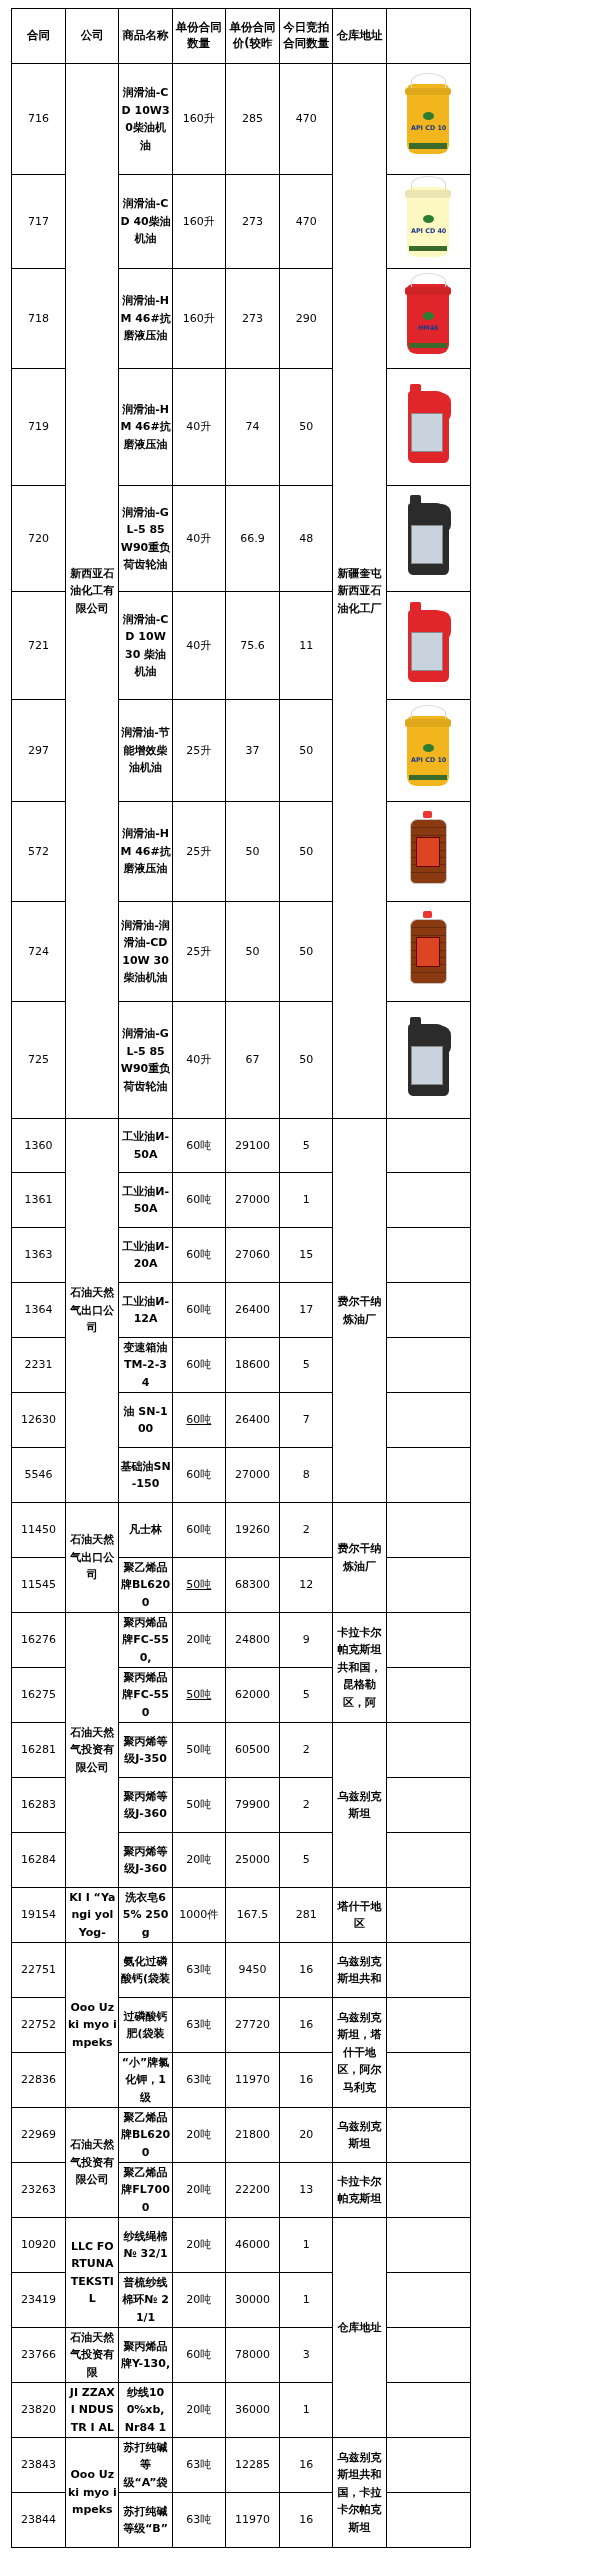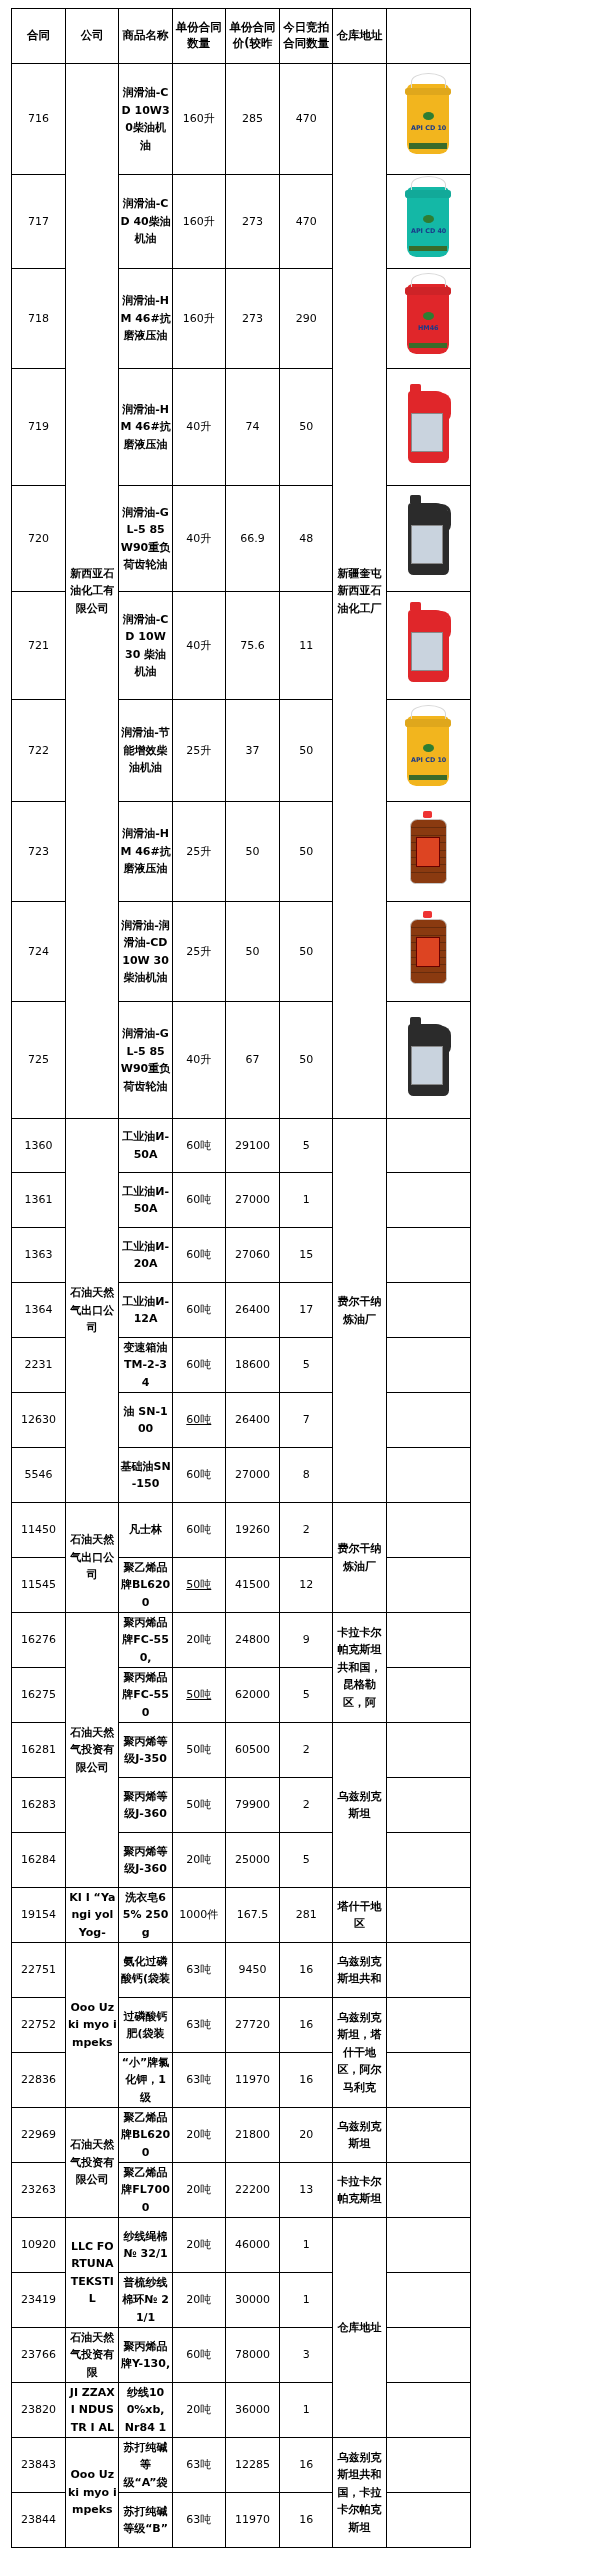--- a/index.html
+++ b/index.html
@@ -75,21 +75,21 @@
           </div>
         </td>
       </tr>
       <tr style="height: 94px;">
         <td>717</td>
         <td class="cn">润滑油-CD 40柴油机油</td>
         <td>160升</td>
         <td>273</td>
         <td>470</td>
         <td class="img-cell">
-          <div class="prod bucket" style="background: #14b8a6;">
+          <div class="prod bucket" style="background: #fef9c3;">
             <div class="handle"></div>
             <div class="rim" style="background:inherit"></div>
             <div class="logo"></div>
             <div class="label">API CD 40</div>
             <div class="band"></div>
           </div>
         </td>
       </tr>
       <tr style="height: 100px;">
         <td>718</td>
@@ -143,37 +143,37 @@
         <td>11</td>
         <td class="img-cell">
           <div class="prod jug" style="background: rgb(224, 38, 42);">
             <div class="cap" style="background:#e0262a"></div>
             <div class="handle" style="border-color:#e0262a"></div>
             <div class="lbl"></div>
           </div>
         </td>
       </tr>
       <tr style="height: 102px;">
-        <td>722</td>
+        <td>297</td>
         <td class="cn">润滑油-节能增效柴油机油</td>
         <td>25升</td>
         <td>37</td>
         <td>50</td>
         <td class="img-cell">
           <div class="prod bucket" style="background: rgb(242, 181, 30);">
             <div class="handle"></div>
             <div class="rim" style="background:inherit"></div>
             <div class="logo"></div>
             <div class="label">API CD 10W/30</div>
             <div class="band"></div>
           </div>
         </td>
       </tr>
       <tr style="height: 100px;">
-        <td>723</td>
+        <td>572</td>
         <td class="cn">润滑油-HM 46#抗磨液压油</td>
         <td>25升</td>
         <td>50</td>
         <td>50</td>
         <td class="img-cell">
           <div class="prod bottle">
             <div class="cap"></div>
             <div class="ring" style="top:7.4px"></div>
             <div class="ring" style="top:14.7px"></div>
             <div class="ring" style="top:22px"></div>
@@ -284,21 +284,21 @@
         <td>60吨</td>
         <td>19260</td>
         <td>2</td>
         <td class="merged" rowspan="2">费尔干纳炼油厂</td>
         <td class="img-cell"></td>
       </tr>
       <tr style="height: 55px;">
         <td>11545</td>
         <td class="cn">聚乙烯品牌BL6200</td>
         <td class="u">50吨</td>
-        <td>41500</td>
+        <td>68300</td>
         <td>12</td>
         <td class="img-cell"></td>
       </tr>
       <tr style="height: 55px;">
         <td>16276</td>
         <td class="merged" rowspan="5">石油天然气投资有限公司</td>
         <td class="cn">聚丙烯品牌FC-550,</td>
         <td>20吨</td>
         <td>24800</td>
         <td>9</td>

